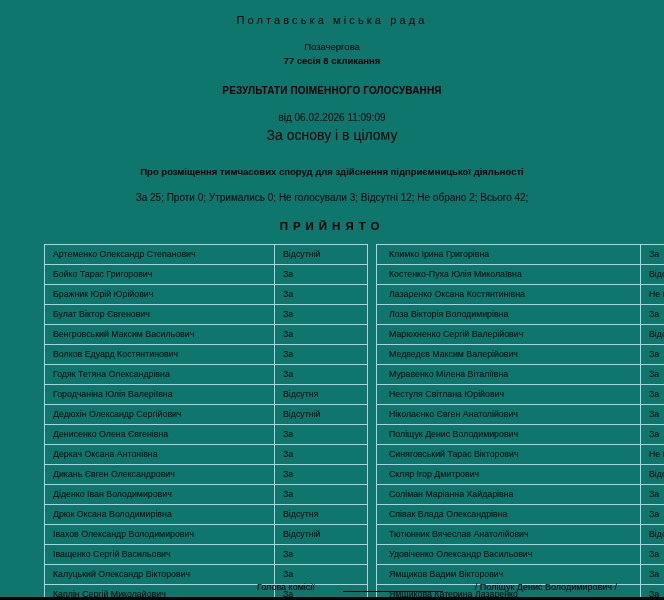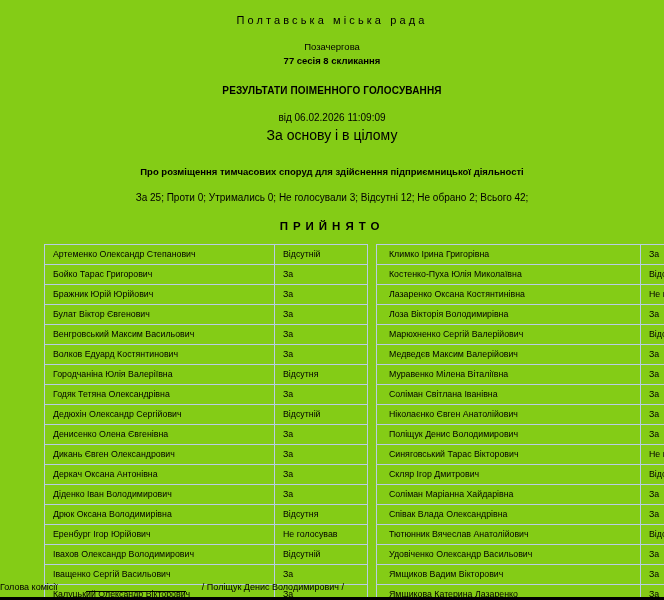--- a/index.html
+++ b/index.html
@@ -15,21 +15,21 @@
     font-family: "Liberation Sans", "DejaVu Sans", sans-serif;
     color: #000000;
     -webkit-font-smoothing: antialiased;
   }
 
   .page {
     width: 664px;
     height: 600px;
     box-sizing: border-box;
     position: relative;
-    background: #84cc16;
+    background: #0f766e;
   }
 
   
   .doc-header {
     text-align: center;
     padding-top: 14px;
   }
   .council-title {
     font-size: 11px;
     font-weight: 400;
@@ -127,30 +127,31 @@
 
   
   .footer {
     position: absolute;
     left: 0;
     right: 0;
     bottom: 8px;
     display: flex;
     align-items: center;
     font-size: 9px;
+    padding-left: 257px;
   }
   .footer .role { white-space: nowrap; }
   .footer .sig-line {
     display: inline-block;
     width: 100px;
     border-bottom: 1px solid #000;
     height: 9px;
     margin: 0 16px 0 28px;
   }
-  .footer .signer { white-space: nowrap; }
+  .footer .signer { white-space: nowrap; margin-left: 16px; }
   .bottom-rule {
     position: absolute;
     left: 0;
     right: 0;
     bottom: 0;
     height: 3px;
     background: #000;
   }
 </style>
 </head>
@@ -191,54 +192,50 @@
           </tr>
           <tr>
             <td class="name">Венгровський Максим Васильович</td>
             <td class="vote">За</td>
           </tr>
           <tr>
             <td class="name">Волков Едуард Костянтинович</td>
             <td class="vote">За</td>
           </tr>
           <tr>
+            <td class="name">Годяк Тетяна Олександрівна</td>
+            <td class="vote">За</td>
+          </tr>
+          <tr>
             <td class="name">Городчаніна Юлія Валеріївна</td>
             <td class="vote">Відсутня</td>
           </tr>
           <tr>
-            <td class="name">Годяк Тетяна Олександрівна</td>
-            <td class="vote">За</td>
-          </tr>
-          <tr>
             <td class="name">Дедюхін Олександр Сергійович</td>
             <td class="vote">Відсутній</td>
           </tr>
           <tr>
             <td class="name">Денисенко Олена Євгенівна</td>
             <td class="vote">За</td>
           </tr>
           <tr>
+            <td class="name">Деркач Оксана Антонівна</td>
+            <td class="vote">За</td>
+          </tr>
+          <tr>
             <td class="name">Дикань Євген Олександрович</td>
-            <td class="vote">За</td>
-          </tr>
-          <tr>
-            <td class="name">Деркач Оксана Антонівна</td>
             <td class="vote">За</td>
           </tr>
           <tr>
             <td class="name">Діденко Іван Володимирович</td>
             <td class="vote">За</td>
           </tr>
           <tr>
             <td class="name">Дрюк Оксана Володимирівна</td>
             <td class="vote">Відсутня</td>
-          </tr>
-          <tr>
-            <td class="name">Еренбург Ігор Юрійович</td>
-            <td class="vote">Не голосував</td>
           </tr>
           <tr>
             <td class="name">Івахов Олександр Володимирович</td>
             <td class="vote">Відсутній</td>
           </tr>
           <tr>
             <td class="name">Іващенко Сергій Васильович</td>
             <td class="vote">За</td>
           </tr>
           <tr>
@@ -275,21 +272,21 @@
           </tr>
           <tr>
             <td class="name">Медведєв Максим Валерійович</td>
             <td class="vote">За</td>
           </tr>
           <tr>
             <td class="name">Муравенко Мілена Віталіївна</td>
             <td class="vote">За</td>
           </tr>
           <tr>
-            <td class="name">Соліман Світлана Іванівна</td>
+            <td class="name">Нестуля Світлана Юрійович</td>
             <td class="vote">За</td>
           </tr>
           <tr>
             <td class="name">Ніколаєнко Євген Анатолійович</td>
             <td class="vote">За</td>
           </tr>
           <tr>
             <td class="name">Поліщук Денис Володимирович</td>
             <td class="vote">За</td>
           </tr>

